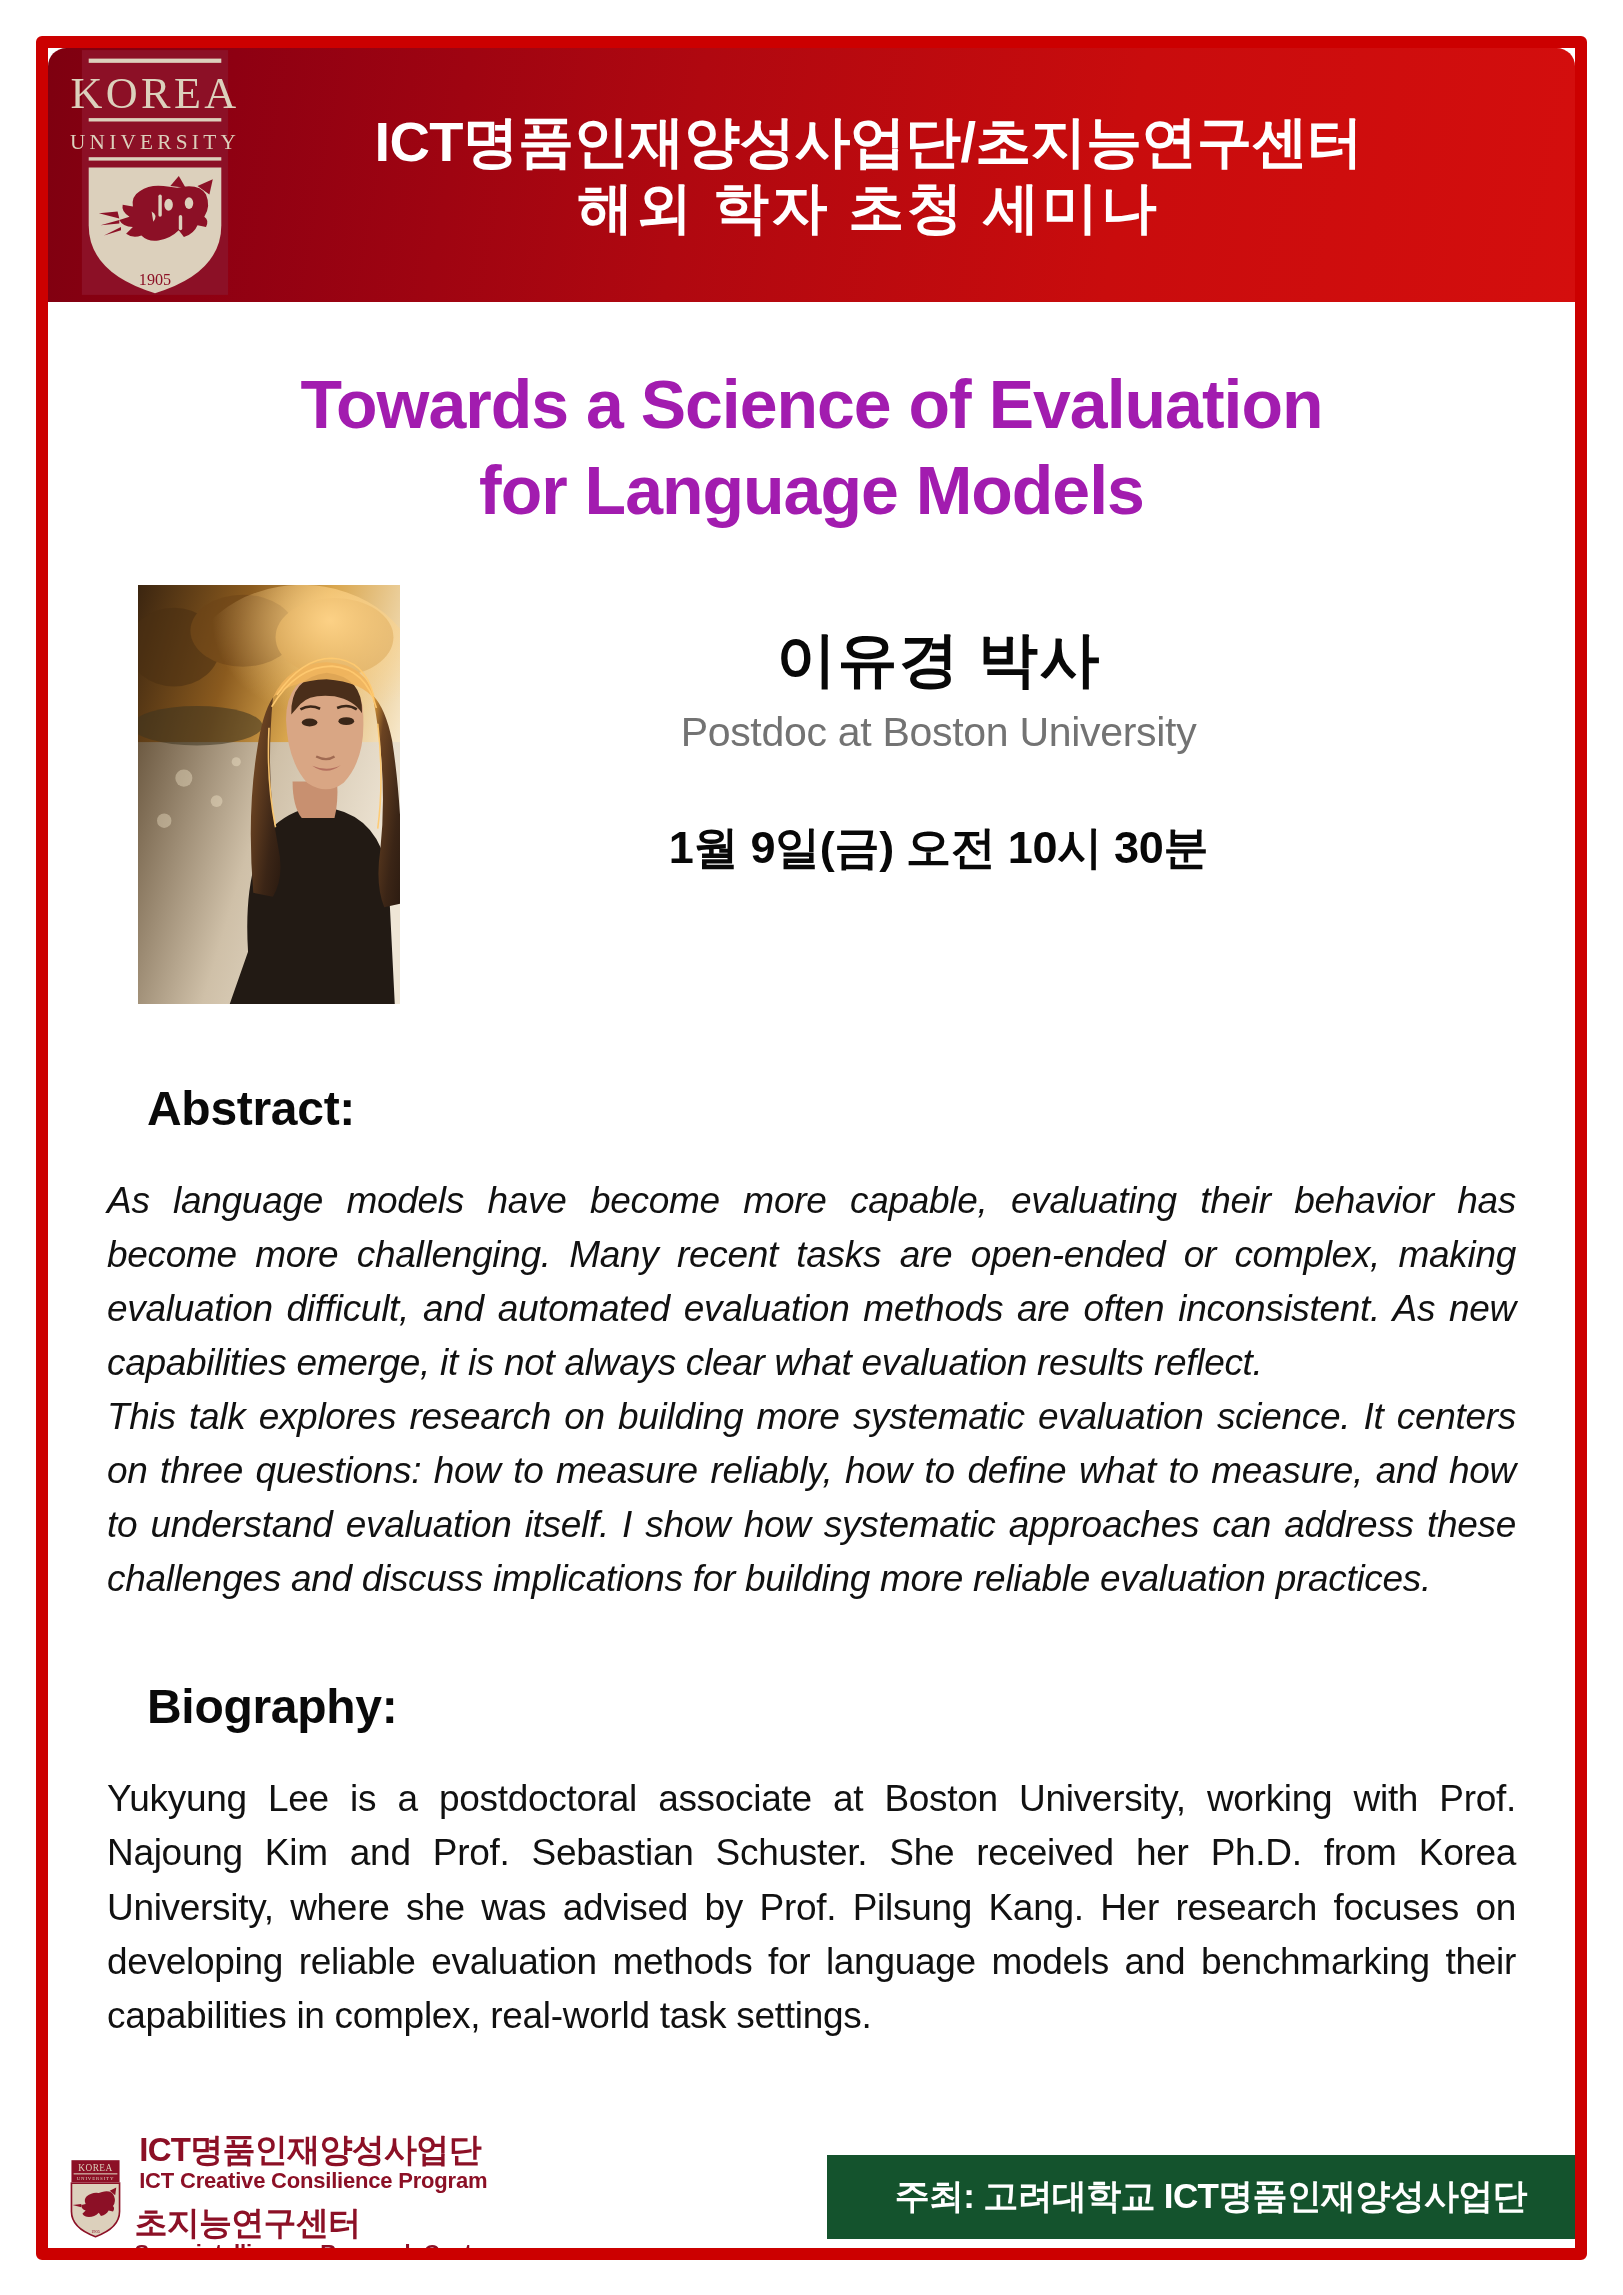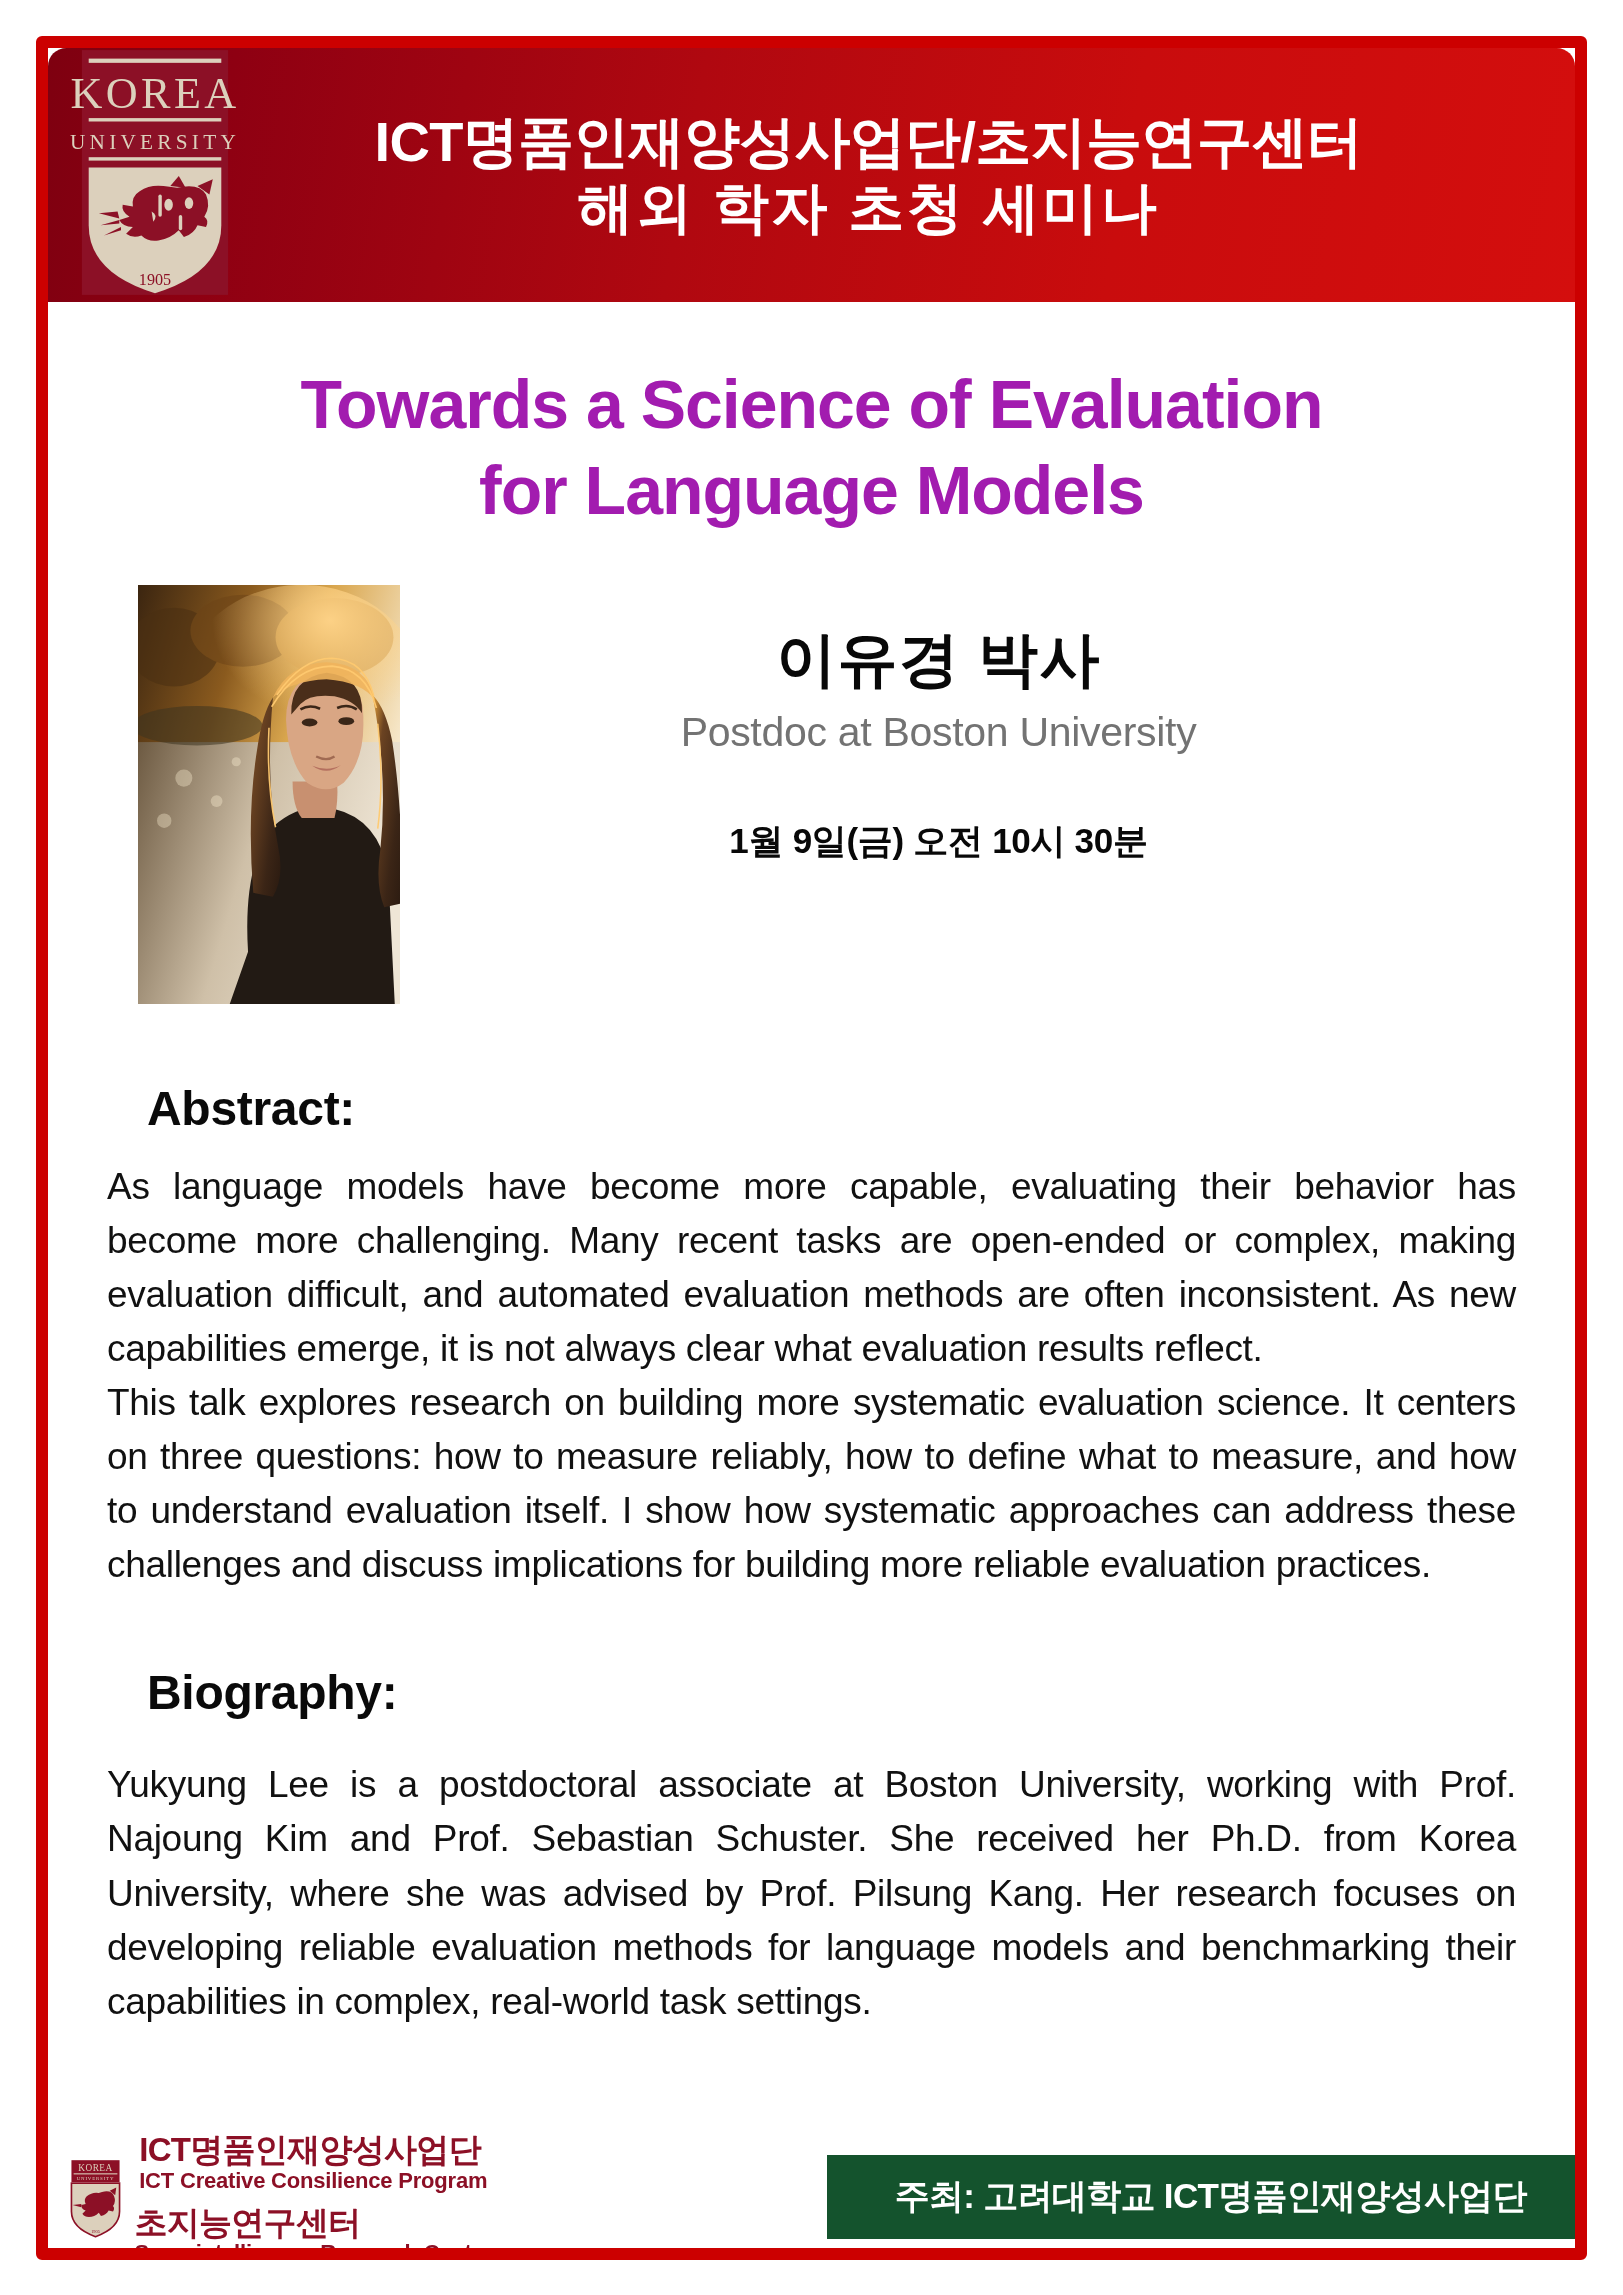--- a/index.html
+++ b/index.html
@@ -100,21 +100,21 @@
     letter-spacing: 1.3px;
     line-height: 1.2;
   }
   .speaker-affil {
     font-size: 41px;
     color: #737373;
     margin-top: 13px;
     letter-spacing: -0.3px;
   }
   .event-when {
-    font-size: 35px;
+    font-size: 45px;
     font-weight: bold;
     color: #080808;
     margin-top: 60px;
     line-height: 1.42;
     letter-spacing: -0.3px;
   }
   .event-where {
     font-size: 41px;
     font-weight: bold;
     color: #080808;
@@ -135,21 +135,21 @@
   }
   .section-body {
     font-size: 37px;
     line-height: 1.46;
     color: #111111;
     text-align: justify;
     letter-spacing: -0.3px;
   }
   .section-body p { margin: 0; }
   #abstract-heading { margin-top: 77px; }
-  #abstract-body { margin-top: 24px; }
+  #abstract-body { margin-top: 38px; font-style: italic; }
   #biography-heading { margin-top: 73px; }
   #biography-body { margin-top: 38px; }
 
   
   .footer {
     position: absolute;
     left: 0;
     right: 0;
     bottom: 0;
     height: 97px;

